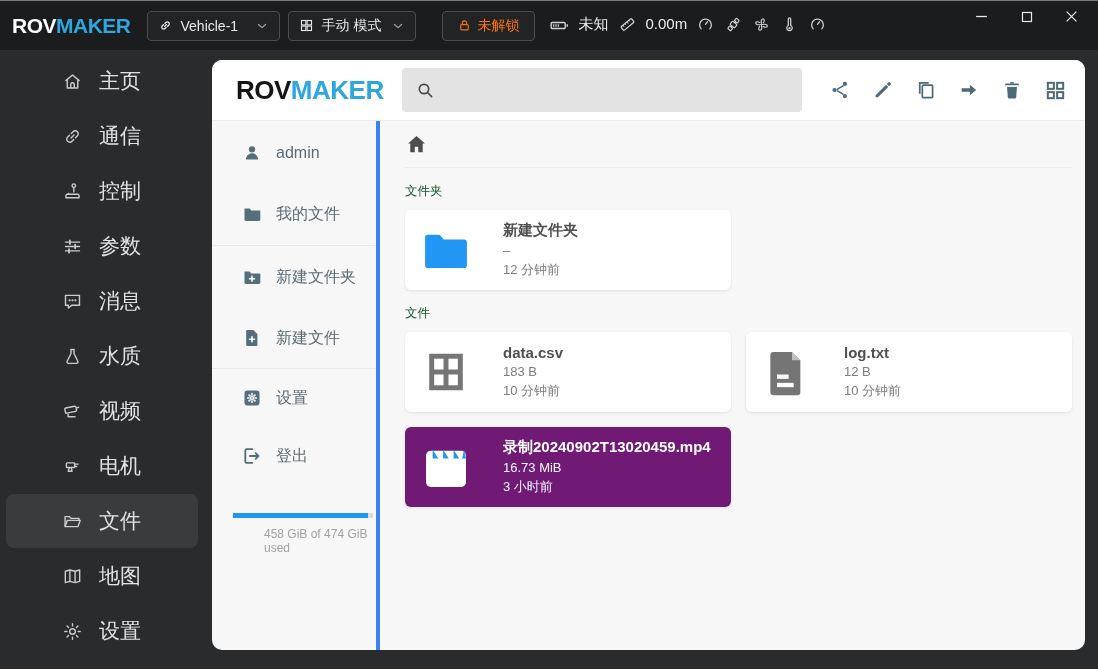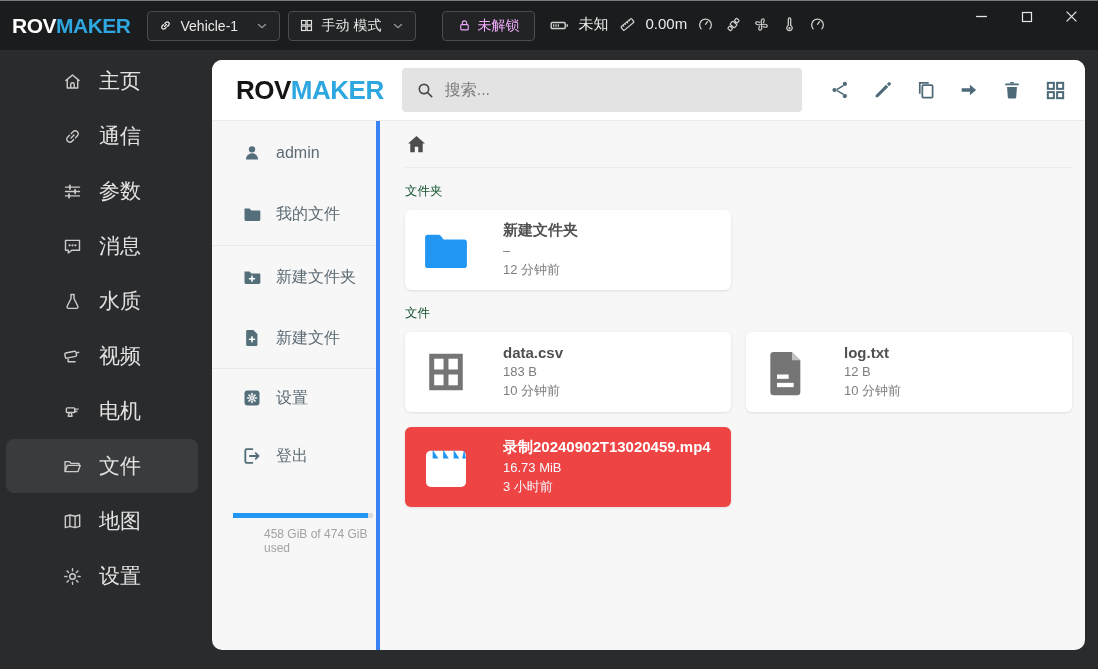--- a/index.html
+++ b/index.html
@@ -24,21 +24,21 @@
   .tb-select{
     margin-left:16px; height:30px; min-width:133px;
     border:1px solid #4b4c4e; border-radius:4px;
     display:flex; align-items:center; gap:8px; padding:0 10px;
     color:#e8e8e8; font-size:14px; cursor:pointer; background:#222324;
   }
   .tb-select .chev{ margin-left:auto; color:#9a9a9a; }
   .tb-btn{
     margin-left:26px; height:30px; padding:0 14px;
     border:1px solid #4b4c4e; border-radius:4px; background:#222324;
-    display:flex; align-items:center; gap:6px; color:#f0abfc; font-size:14px; cursor:pointer;
+    display:flex; align-items:center; gap:6px; color:#f97316; font-size:14px; cursor:pointer;
   }
   .tb-status{ display:flex; gap:9px; margin-left:14px; color:#d9d9d9; }
   .tb-status .txt{ font-size:15px; color:#ececec; }
   .tb-status .sicon{ color:#d2d2d2; }
   .win-controls{ position:absolute; top:1px; right:4px; display:flex; }
   .win-btn{ width:45px; height:29px; display:flex; align-items:center; justify-content:center; color:#e8e8e8; cursor:pointer; }
 
   
   .sidebar{ position:absolute; left:0; top:50px; width:210px; bottom:0; background:#2a2b2d; padding-top:3px; }
   .side-item{
@@ -93,21 +93,21 @@
   .cards{ display:grid; grid-template-columns:1fr 1fr; gap:15px; }
   .card{
     background:#fff; border-radius:6px; height:80px;
     display:flex; align-items:center; padding-left:18px;
     box-shadow:0 1px 3px rgba(0,0,0,.10); cursor:pointer;
   }
   .card-icon{ width:46px; display:flex; justify-content:center; }
   .card-text{ margin-left:34px; min-width:0; }
   .card-title{ font-size:15px; font-weight:700; color:#505050; white-space:nowrap; overflow:hidden; text-overflow:ellipsis; }
   .card-sub{ font-size:13px; color:#7d7d7d; margin-top:3px; }
-  .card.blue{ background:#ef4444; }
+  .card.blue{ background:#701a75; }
   .card.blue .card-title{ color:#ffffff; }
   .card.blue .card-sub{ color:#f2f8ff; font-weight:500; }
 </style>
 </head>
 <body>
 
 <div class="topbar">
   <div class="logo"><span class="p1">ROV</span><span class="p2">MAKER</span></div>
 
   <div class="tb-select">
@@ -245,20 +245,31 @@
         <svg width="21" height="21" viewBox="0 0 24 24" fill="none" stroke="currentColor" stroke-width="1.6" stroke-linecap="round">
           <path d="M10.3 13.7l3.4-3.4"></path>
           <path d="M8.6 10.6l-2 2a3.4 3.4 0 104.8 4.8l2-2"></path>
           <path d="M15.4 13.4l2-2a3.4 3.4 0 10-4.8-4.8l-2 2"></path>
         </svg>
       </span>
     <span>通信</span>
   </div>
   <div class="side-item">
     <span class="sic">
+        <svg width="21" height="21" viewBox="0 0 24 24" fill="none" stroke="currentColor" stroke-width="1.6" stroke-linejoin="round">
+          <circle cx="13.5" cy="5.3" r="2"></circle>
+          <path d="M13.5 7.3V13"></path>
+          <path d="M4.5 19.2h15v-2.4a1.6 1.6 0 00-1.6-1.6H6.1a1.6 1.6 0 00-1.6 1.6z"></path>
+          <path d="M7.5 15.2v-1.7"></path>
+        </svg>
+      </span>
+    <span>控制</span>
+  </div>
+  <div class="side-item">
+    <span class="sic">
         <svg width="21" height="21" viewBox="0 0 24 24" fill="none" stroke="currentColor" stroke-width="1.6" stroke-linecap="round">
           <path d="M4 7h16M4 12h16M4 17h16"></path>
           <path d="M9 4.9v4.2M15 9.9v4.2M8 14.9v4.2" stroke-width="2"></path>
         </svg>
       </span>
     <span>参数</span>
   </div>
   <div class="side-item">
     <span class="sic">
         <svg width="21" height="21" viewBox="0 0 24 24" fill="none" stroke="currentColor" stroke-width="1.6" stroke-linejoin="round">
@@ -334,21 +345,20 @@
 
   <div class="fm-header">
     <div class="fm-logo"><span class="p1">ROV</span><span class="p2">MAKER</span></div>
     <div class="searchbox">
       <span>
         <svg width="20" height="20" viewBox="0 0 24 24" fill="none" stroke="#4a4a4a" stroke-width="2" stroke-linecap="round">
             <circle cx="10.8" cy="10.8" r="5.6"></circle>
             <path d="M15.3 15.3L20 20"></path>
           </svg>
       </span>
-      <input type="text" placeholder="搜索..." style="">
     </div>
     <div class="fm-actions">
       <span class="act">
         <svg width="22" height="22" viewBox="0 0 24 24" fill="currentColor">
             <circle cx="6" cy="12" r="2.3"></circle>
             <circle cx="17.3" cy="5.4" r="2.3"></circle>
             <circle cx="17.3" cy="18.6" r="2.3"></circle>
             <path d="M7.9 10.9l7.4-4.4.9 1.5-7.4 4.4zM7.9 13.1l7.4 4.4.9-1.5-7.4-4.4z"></path>
           </svg>
       </span>

